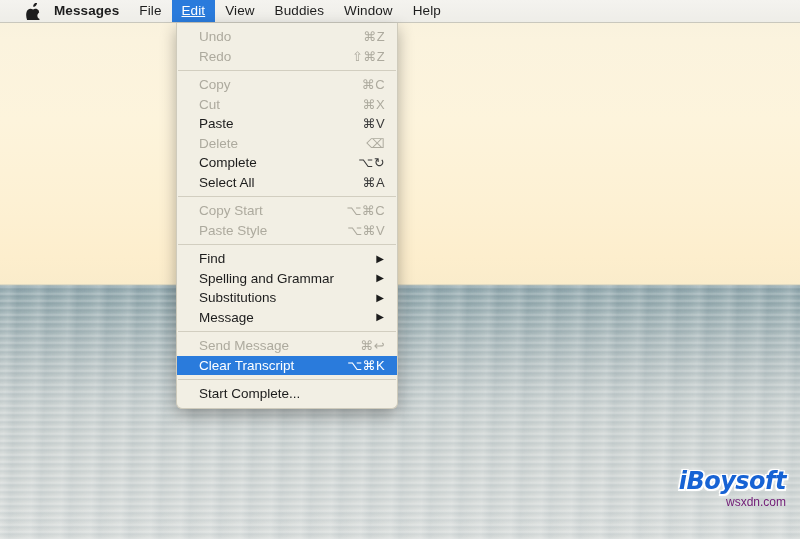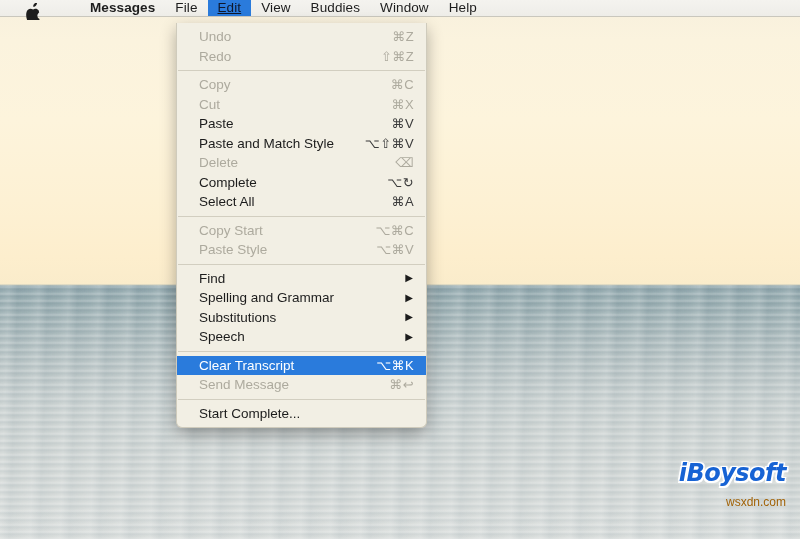--- a/index.html
+++ b/index.html
@@ -65,58 +65,57 @@
     background: linear-gradient(to bottom,
       rgba(255,255,255,0.05),
       rgba(255,255,255,0.35) 45%,
       rgba(255,255,255,0.45));
   }
 
   
   #menubar {
     position: absolute;
     top: 0; left: 0; right: 0;
-    height: 17px;
+    height: 23px;
     background: linear-gradient(to bottom, #f4f3ef 0%, #eeede8 100%);
     border-bottom: 1px solid #c9c7bd;
     display: flex;
     align-items: stretch;
     z-index: 20;
-    padding-left: 36px;
   }
   .mb-item {
     display: flex;
     align-items: center;
     padding: 0 10px;
     font-size: 13.5px;
     color: #1d1d1d;
     line-height: 1;
     white-space: nowrap;
     letter-spacing: 0.1px;
   }
   .mb-item.bold { font-weight: bold; }
   .mb-item.active {
     background: #2a7bdc;
-    color: #0f172a;
+    color: #ffffff;
     text-decoration: underline;
   }
   #apple-logo {
     position: absolute;
     left: 26px;
     top: 3px;
     width: 15px;
     height: 17px;
   }
 
   
   #editmenu {
     position: absolute;
     left: 176px;
     top: 23px;
-    width: 251px;
+    width: 222px;
     padding: 4px 0 4px 0;
     background: #f2efe4;
     border: 1px solid #cfcbbc;
     border-top: none;
     border-bottom-left-radius: 6px;
     border-bottom-right-radius: 6px;
     box-shadow: 0 6px 16px rgba(0,0,0,0.30);
     z-index: 30;
     font-size: 13.5px;
   }
@@ -175,23 +174,23 @@
     letter-spacing: -0.5px;
     line-height: 1;
     text-shadow:
       -1.5px -1.5px 0 #ffffff,
        1.5px -1.5px 0 #ffffff,
       -1.5px  1.5px 0 #ffffff,
        1.5px  1.5px 0 #ffffff,
        0 0 4px rgba(255,255,255,0.9);
   }
   #wm-sub {
-    margin-top: 10px;
+    margin-top: 2px;
     font-size: 12px;
-    color: #a16207;
+    color: #701a75;
     font-family: "Liberation Sans", sans-serif;
   }
 </style>
 </head>
 <body>
 
 <div id="screen">
 
   <div id="wallpaper"></div>
   <div id="sea-texture"></div>
@@ -232,25 +231,20 @@
       <div class="mi disabled">
         <span class="label">Cut</span>
         <span class="spacer"></span>
         <span class="keys">⌘X</span>
       </div>
       <div class="mi">
         <span class="label">Paste</span>
         <span class="spacer"></span>
         <span class="keys">⌘V</span>
       </div>
-      <div class="mi">
-        <span class="label">Paste and Match Style</span>
-        <span class="spacer"></span>
-        <span class="keys">⌥⇧⌘V</span>
-      </div>
       <div class="mi disabled">
         <span class="label">Delete</span>
         <span class="spacer"></span>
         <span class="keys">⌫</span>
       </div>
       <div class="mi">
         <span class="label">Complete</span>
         <span class="spacer"></span>
         <span class="keys">⌥↻</span>
       </div>
@@ -280,34 +274,34 @@
         <span class="label">Spelling and Grammar</span>
         <span class="spacer"></span>
         <span class="arrow">▶</span>
       </div>
       <div class="mi">
         <span class="label">Substitutions</span>
         <span class="spacer"></span>
         <span class="arrow">▶</span>
       </div>
       <div class="mi">
-        <span class="label">Speech</span>
+        <span class="label">Message</span>
         <span class="spacer"></span>
         <span class="arrow">▶</span>
       </div>
       <div class="sep"></div>
+      <div class="mi disabled">
+        <span class="label">Send Message</span>
+        <span class="spacer"></span>
+        <span class="keys">⌘↩</span>
+      </div>
       <div class="mi selected">
         <span class="label">Clear Transcript</span>
         <span class="spacer"></span>
         <span class="keys">⌥⌘K</span>
-      </div>
-      <div class="mi disabled">
-        <span class="label">Send Message</span>
-        <span class="spacer"></span>
-        <span class="keys">⌘↩</span>
       </div>
       <div class="sep"></div>
       <div class="mi">
         <span class="label">Start Complete...</span>
         <span class="spacer"></span>
       </div>
     </div>
 
   <div id="watermark">
     <div id="wm-brand">iBoysoft</div>

